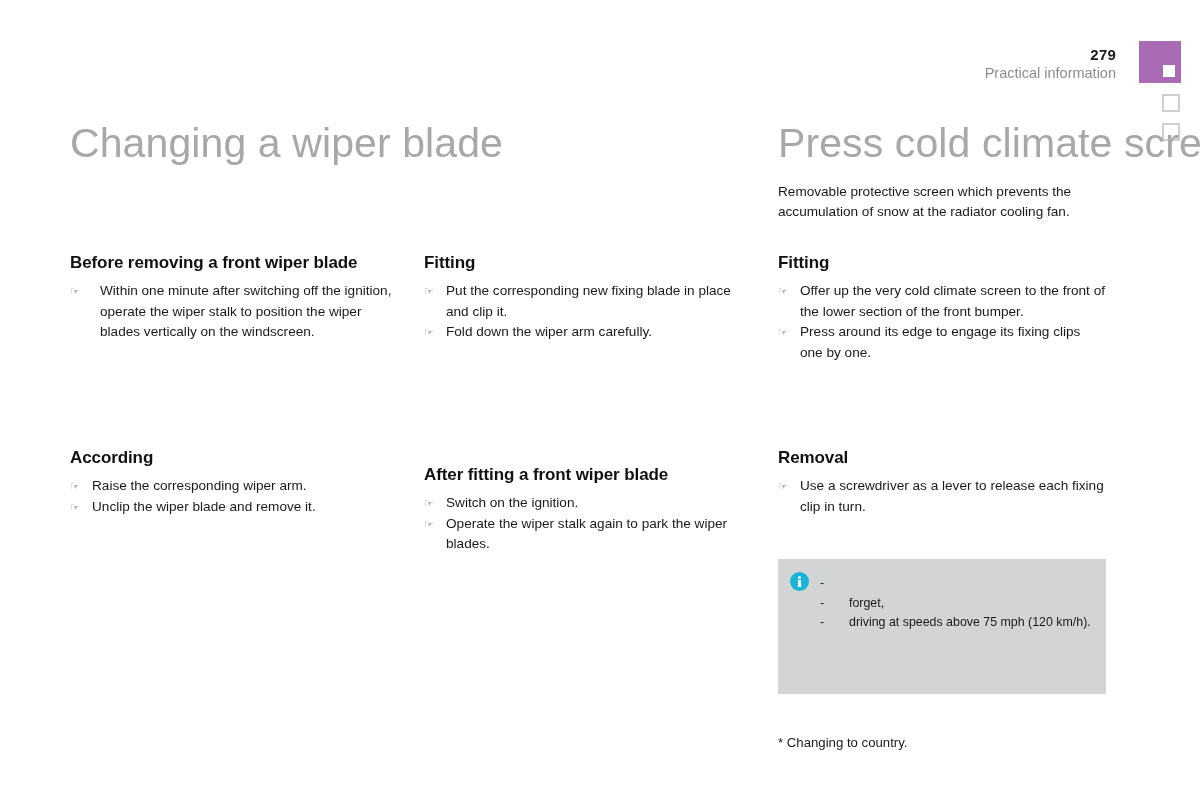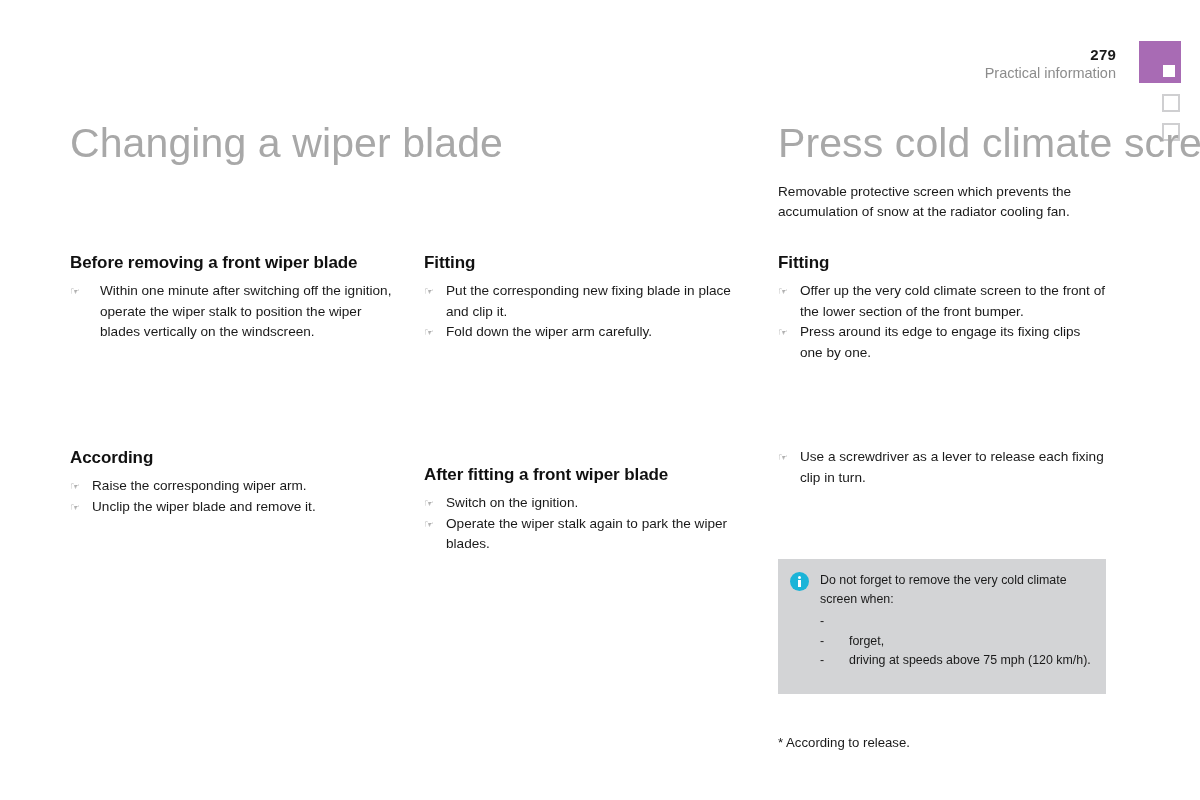--- a/index.html
+++ b/index.html
@@ -293,43 +293,43 @@
       <span class="txt">Offer up the very cold climate screen to the front of the lower section of the front bumper.</span>
     </li>
     <li>
       <span class="hand">☞</span>
       <span class="txt">Press around its edge to engage its fixing clips one by one.</span>
     </li>
   </ul>
 </div>
 
 <div class="block" style="left:778px; top:447px; width:328px;">
+  <h2 class="sub">Removal</h2>
   <ul class="steps">
     <li>
       <span class="hand">☞</span>
       <span class="txt">Use a screwdriver as a lever to release each fixing clip in turn.</span>
     </li>
   </ul>
 </div>
 
 <div class="info-box">
   <div class="info-row">
     <div class="info-icon"></div>
     <div class="info-text">
-      <span>Do not forget to remove the very cold climate screen when:</span>
       <ul class="dash-list">
         <li>
           <span class="dash">-</span>
         </li>
         <li>
           <span class="dash">-</span>
           <span>forget,</span>
         </li>
         <li>
           <span class="dash">-</span>
           <span>driving at speeds above 75 mph (120 km/h).</span>
         </li>
       </ul>
     </div>
   </div>
 </div>
 
-<div class="footnote">* According to release.</div>
+<div class="footnote">* Changing to country.</div>
 
 </body></html>

